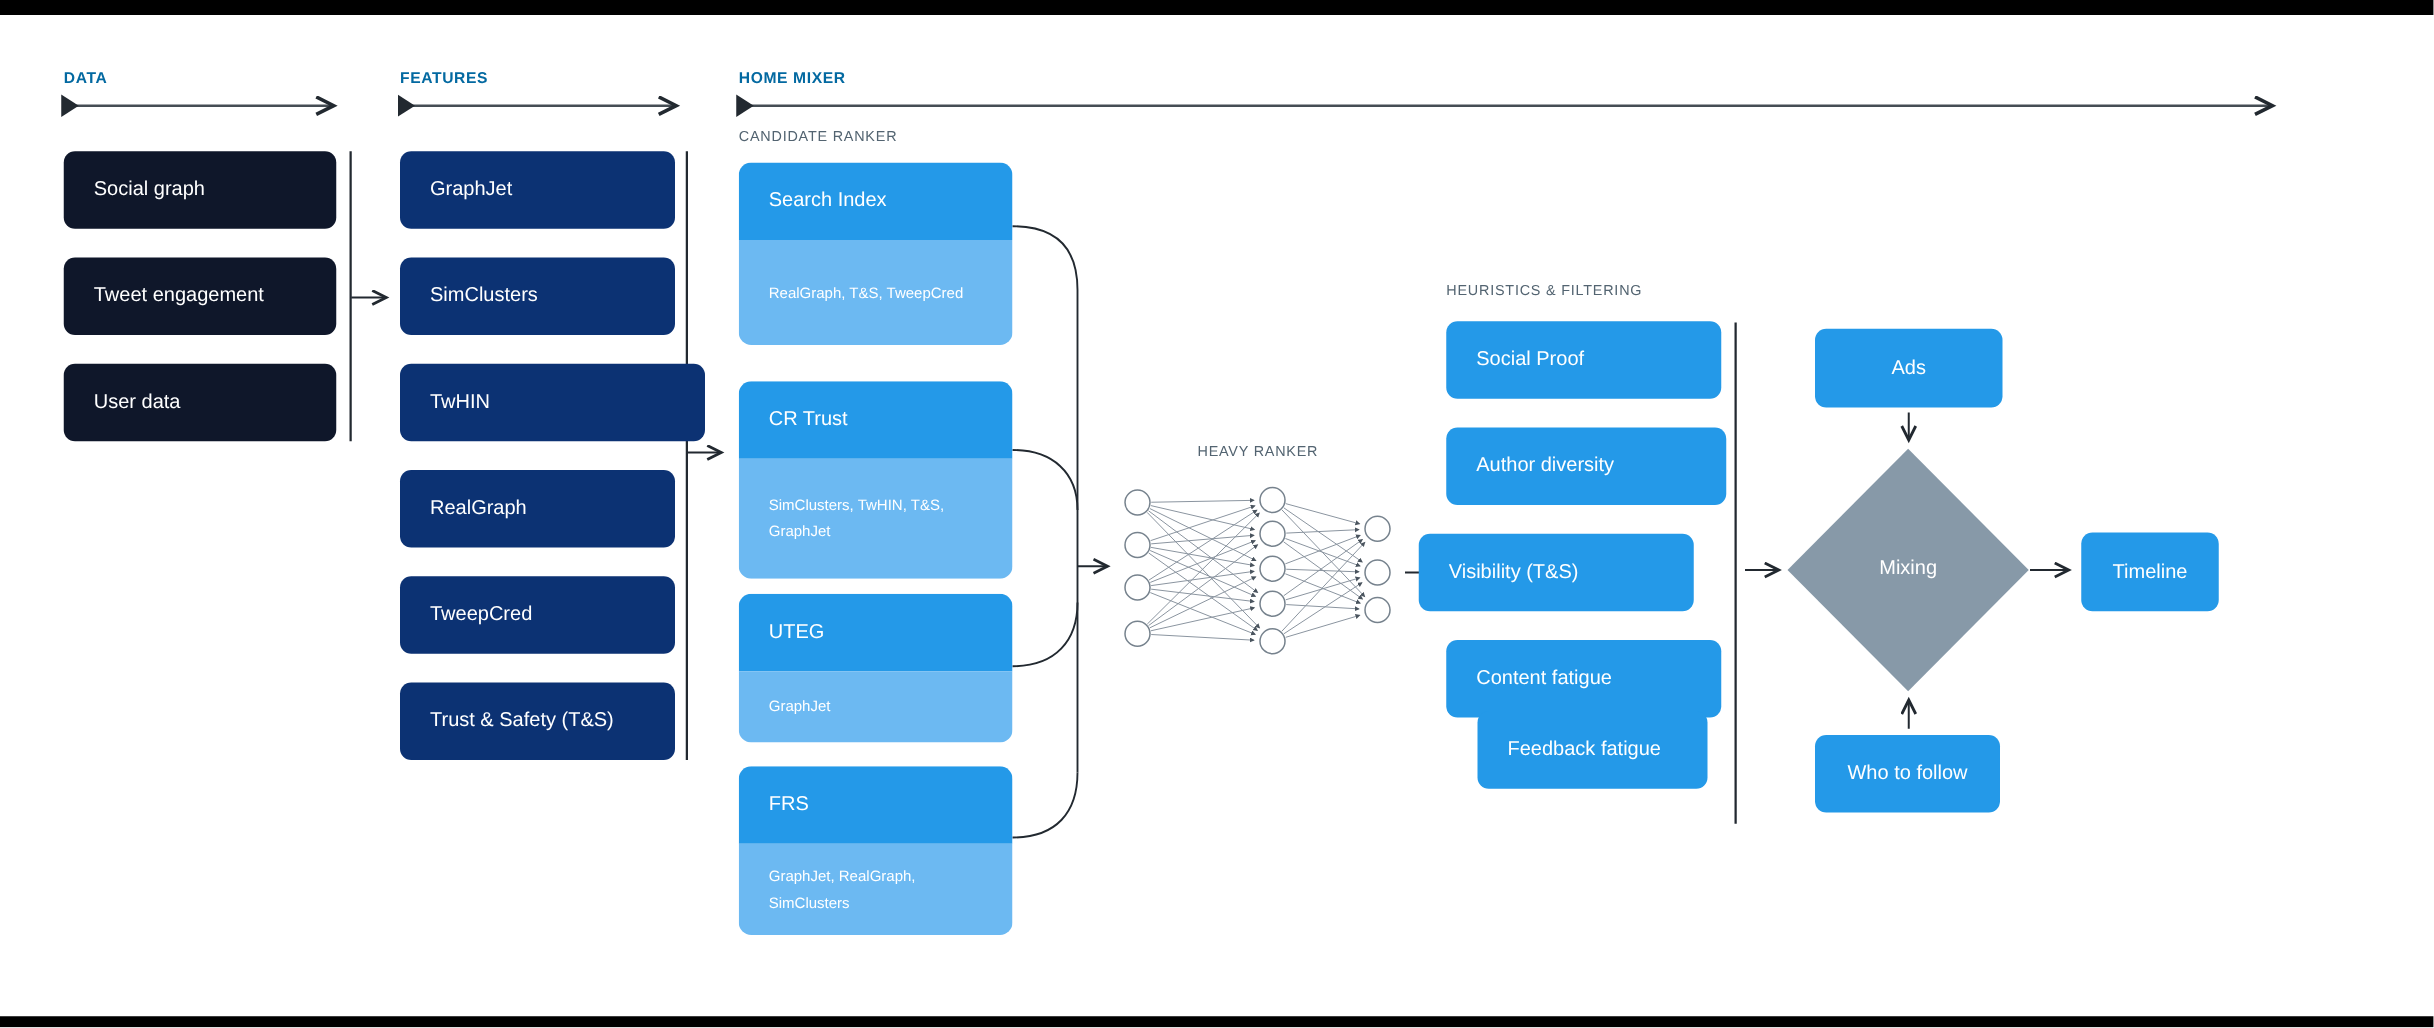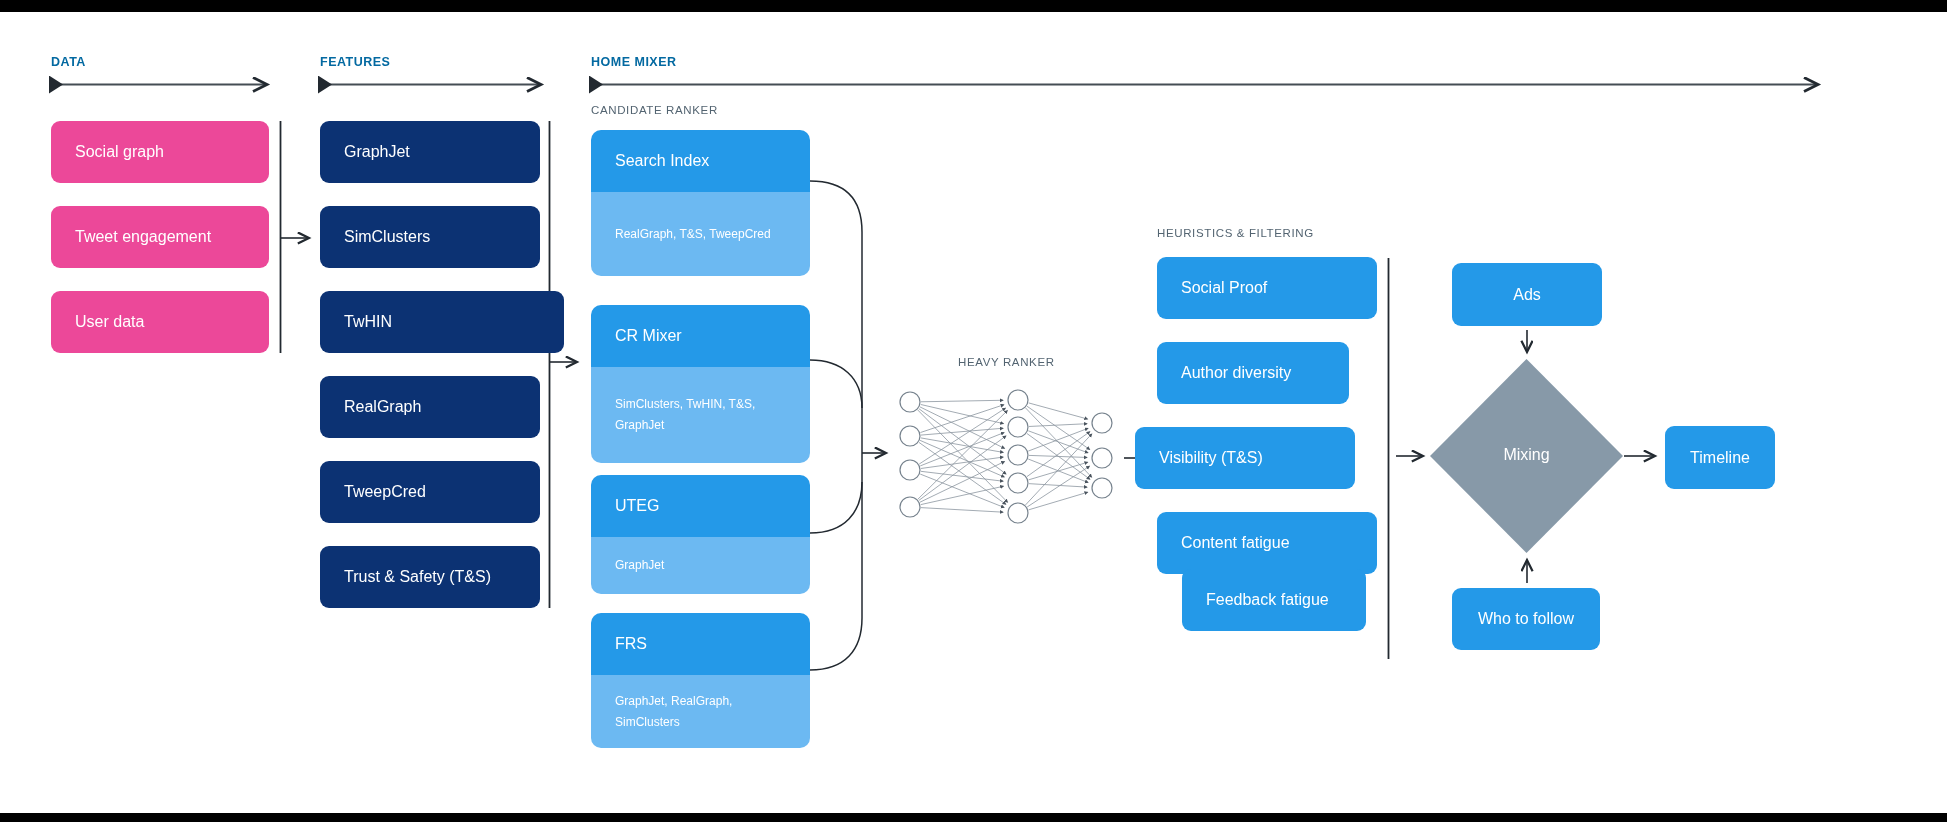--- a/index.html
+++ b/index.html
@@ -5,21 +5,21 @@
   html,body{margin:0;padding:0;background:#fff;}
   #canvas{
     position:relative;width:1947px;height:822px;overflow:hidden;background:#ffffff;
     font-family:"Liberation Sans","DejaVu Sans",sans-serif;
   }
   .bar{position:absolute;left:0;width:1947px;background:#000;}
   .hlabel{position:absolute;font-size:12.5px;font-weight:700;letter-spacing:.04em;color:#0369a1;white-space:nowrap;}
   .eyebrow{position:absolute;font-size:11.5px;font-weight:500;letter-spacing:.055em;color:#536471;white-space:nowrap;}
   .bx{position:absolute;box-sizing:border-box;border-radius:9px;color:#fff;font-size:16px;
       display:flex;align-items:center;padding:0 24px;white-space:nowrap;}
-  .blue{background:#ec4899;}
+  .blue{background:#0f172a;}
   .navy{background:#0c3273;}
   .sky{background:#2499e8;}
   .centered{justify-content:center;padding:0;}
   .cand{position:absolute;width:219px;border-radius:10px;overflow:hidden;}
   .cand .hd{background:#2499e8;height:62px;display:flex;align-items:center;padding:0 24px;color:#fff;font-size:16px;}
   .cand .sub{background:#6cb9f2;display:flex;align-items:center;padding:0 24px;color:#fff;font-size:12px;line-height:21px;}
   #flow{position:absolute;left:0;top:0;}
   .dtext{position:absolute;color:#fff;font-size:16px;text-align:center;}
 </style>
 </head>
@@ -138,34 +138,34 @@
   <div class="bx navy" style="left:320px;top:291px;width:244px;height:62px;">TwHIN</div>
   <div class="bx navy" style="left:320px;top:376px;width:220px;height:62px;">RealGraph</div>
   <div class="bx navy" style="left:320px;top:461px;width:220px;height:62px;">TweepCred</div>
   <div class="bx navy" style="left:320px;top:546px;width:220px;height:62px;">Trust &amp; Safety (T&amp;S)</div>
 
   <div class="cand" style="left:591px;top:130px;">
     <div class="hd">Search Index</div>
     <div class="sub" style="height:84px;width:219px;box-sizing:border-box;">RealGraph, T&amp;S, TweepCred</div>
   </div>
   <div class="cand" style="left:591px;top:305px;">
-    <div class="hd">CR Mixer</div>
+    <div class="hd">CR Trust</div>
     <div class="sub" style="height:96px;width:219px;box-sizing:border-box;">SimClusters, TwHIN, T&amp;S, GraphJet</div>
   </div>
   <div class="cand" style="left:591px;top:475px;">
     <div class="hd">UTEG</div>
     <div class="sub" style="height:57px;width:219px;box-sizing:border-box;">GraphJet</div>
   </div>
   <div class="cand" style="left:591px;top:613px;">
     <div class="hd">FRS</div>
     <div class="sub" style="height:73px;width:219px;box-sizing:border-box;">GraphJet, RealGraph, SimClusters</div>
   </div>
 
   <div class="bx sky" style="left:1157px;top:257px;width:220px;height:62px;">Social Proof</div>
-  <div class="bx sky" style="left:1157px;top:342px;width:192px;height:62px;">Author diversity</div>
+  <div class="bx sky" style="left:1157px;top:342px;width:224px;height:62px;">Author diversity</div>
   <div class="bx sky" style="left:1135px;top:427px;width:220px;height:62px;">Visibility (T&amp;S)</div>
   <div class="bx sky" style="left:1157px;top:512px;width:220px;height:62px;">Content fatigue</div>
   <div class="bx sky" style="left:1157px;top:569px;width:184px;height:62px;margin-left:25px;">Feedback fatigue</div>
 
   <div class="bx sky centered" style="left:1452px;top:263px;width:150px;height:63px;">Ads</div>
   <div class="dtext" style="left:1466px;top:446px;width:121px;">Mixing</div>
   <div class="bx sky centered" style="left:1665px;top:426px;width:110px;height:63px;">Timeline</div>
   <div class="bx sky centered" style="left:1452px;top:588px;width:148px;height:62px;">Who to follow</div>
 
 </div>

